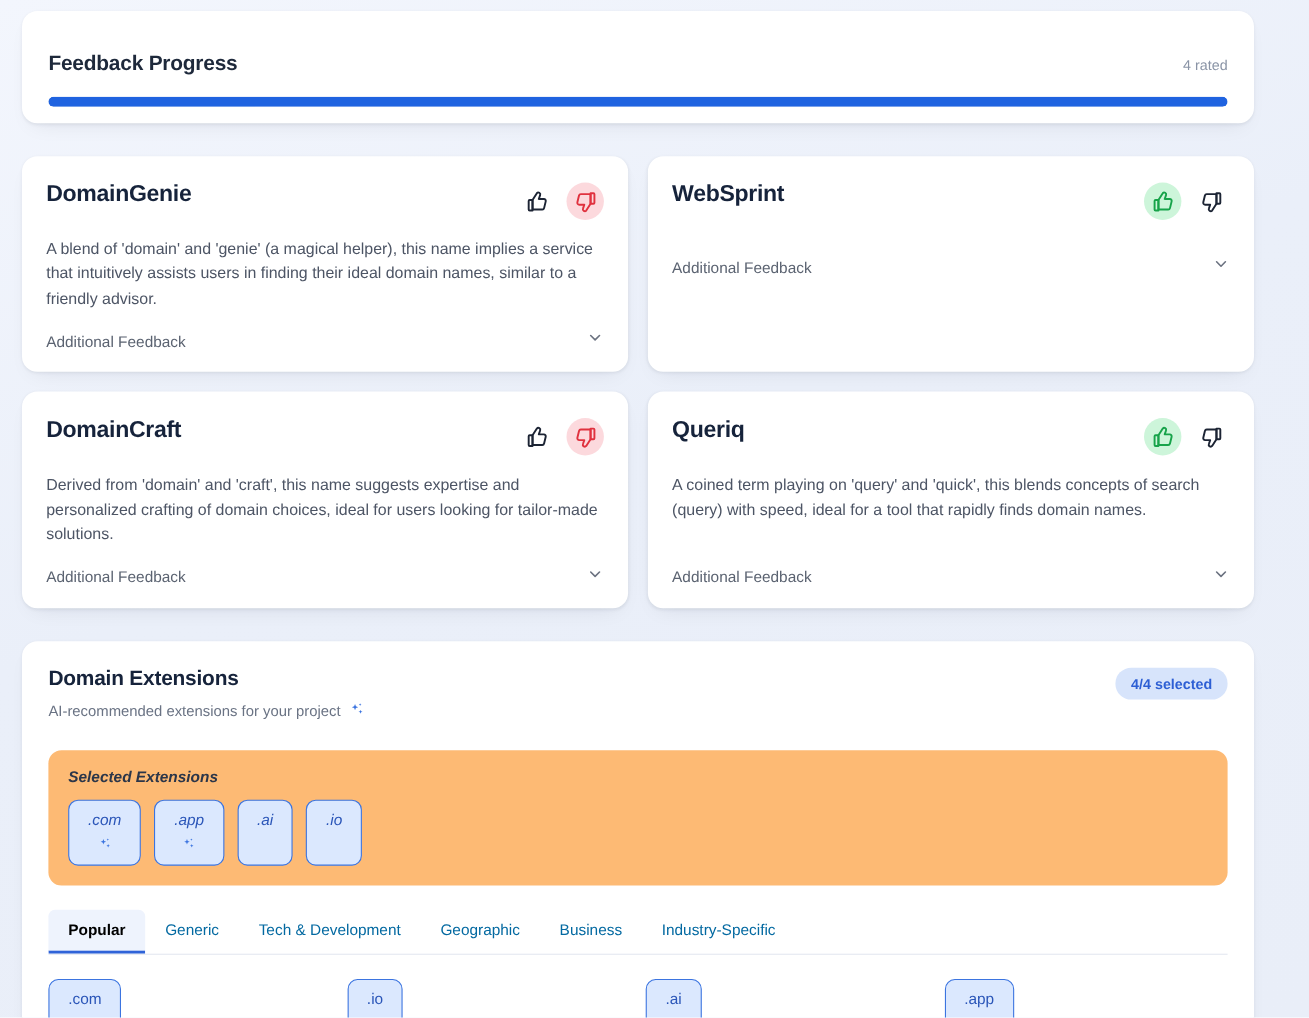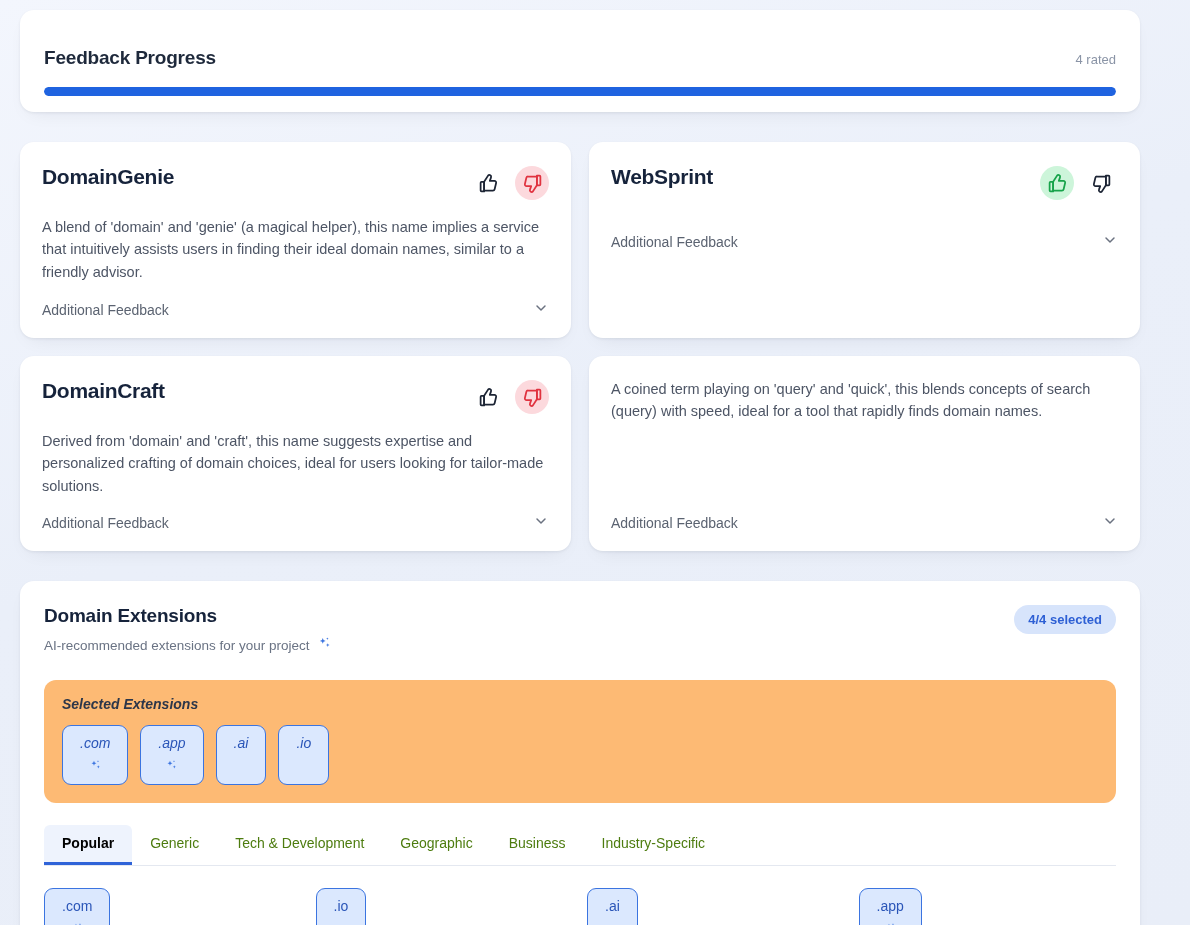--- a/index.html
+++ b/index.html
@@ -204,21 +204,21 @@
   }
 
   .tabs {
     margin-top: 22px;
     display: flex;
     align-items: flex-end;
     border-bottom: 1px solid #e4e8f0;
   }
   .tab {
     font-size: 14px;
-    color: #4d7c0f;
+    color: #0369a1;
     padding: 10px 18px 11px 18px;
     cursor: pointer;
     border-bottom: 3px solid transparent;
     white-space: nowrap;
   }
   .tab.active {
     color: #000000;
     font-weight: 600;
     background: #eef3fd;
     border-bottom-color: #2f63d8;
@@ -334,20 +334,41 @@
         </div>
         <div class="name-desc">Derived from 'domain' and 'craft', this name suggests expertise and personalized crafting of domain choices, ideal for users looking for tailor-made solutions.</div>
         <div class="feedback-row">
           <span class="feedback-label">Additional Feedback</span>
           <span class="chev"><svg width="16" height="16" viewBox="0 0 24 24" fill="none" stroke="currentColor" stroke-width="2.2" stroke-linecap="round" stroke-linejoin="round">
               <polyline points="6 9 12 15 18 9"></polyline>
             </svg></span>
         </div>
       </div>
       <div class="card name-card short">
+        <div class="name-card-head">
+          <div class="name-title">Queriq</div>
+          <div class="vote-group">
+            <button class="vote-btn up-active">
+              <span>
+                <svg width="21" height="21" viewBox="0 0 24 24" fill="none" stroke-width="2" stroke-linecap="round" stroke-linejoin="round">
+                  <path d="M7 10v11H4a1 1 0 0 1-1-1v-9a1 1 0 0 1 1-1z"></path>
+                  <path d="M7 10l4.5-7a2 2 0 0 1 3.4 2L13.5 9h5.2a2 2 0 0 1 2 2.5l-1.7 7A2 2 0 0 1 17 20H7z"></path>
+                </svg>
+              </span>
+            </button>
+            <button class="vote-btn idle">
+              <span>
+                <svg width="21" height="21" viewBox="0 0 24 24" fill="none" stroke-width="2" stroke-linecap="round" stroke-linejoin="round">
+                  <path d="M17 14V3h3a1 1 0 0 1 1 1v9a1 1 0 0 1-1 1z"></path>
+                  <path d="M17 14l-4.5 7a2 2 0 0 1-3.4-2L10.5 15H5.3a2 2 0 0 1-2-2.5l1.7-7A2 2 0 0 1 7 4h10z"></path>
+                </svg>
+              </span>
+            </button>
+          </div>
+        </div>
         <div class="name-desc">A coined term playing on 'query' and 'quick', this blends concepts of search (query) with speed, ideal for a tool that rapidly finds domain names.</div>
         <div class="feedback-row">
           <span class="feedback-label">Additional Feedback</span>
           <span class="chev"><svg width="16" height="16" viewBox="0 0 24 24" fill="none" stroke="currentColor" stroke-width="2.2" stroke-linecap="round" stroke-linejoin="round">
               <polyline points="6 9 12 15 18 9"></polyline>
             </svg></span>
         </div>
       </div>
     </section>
 

